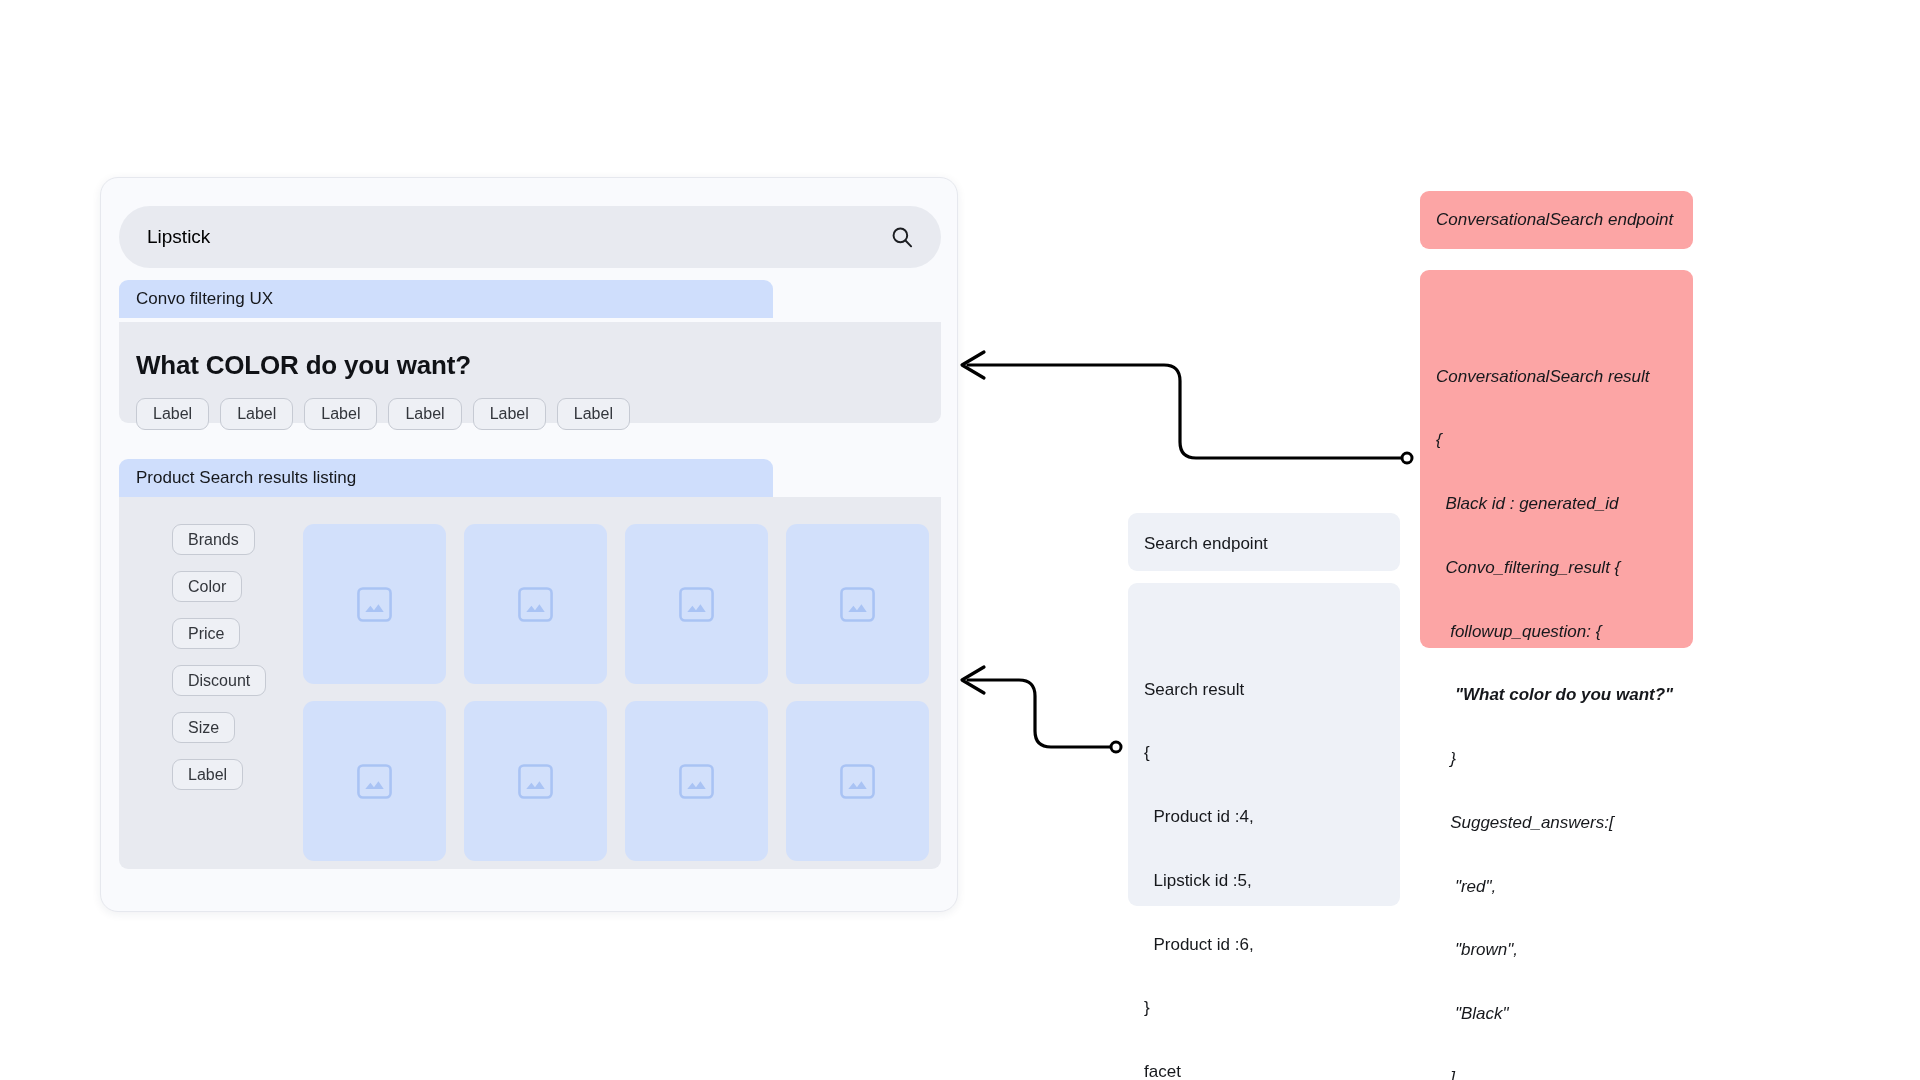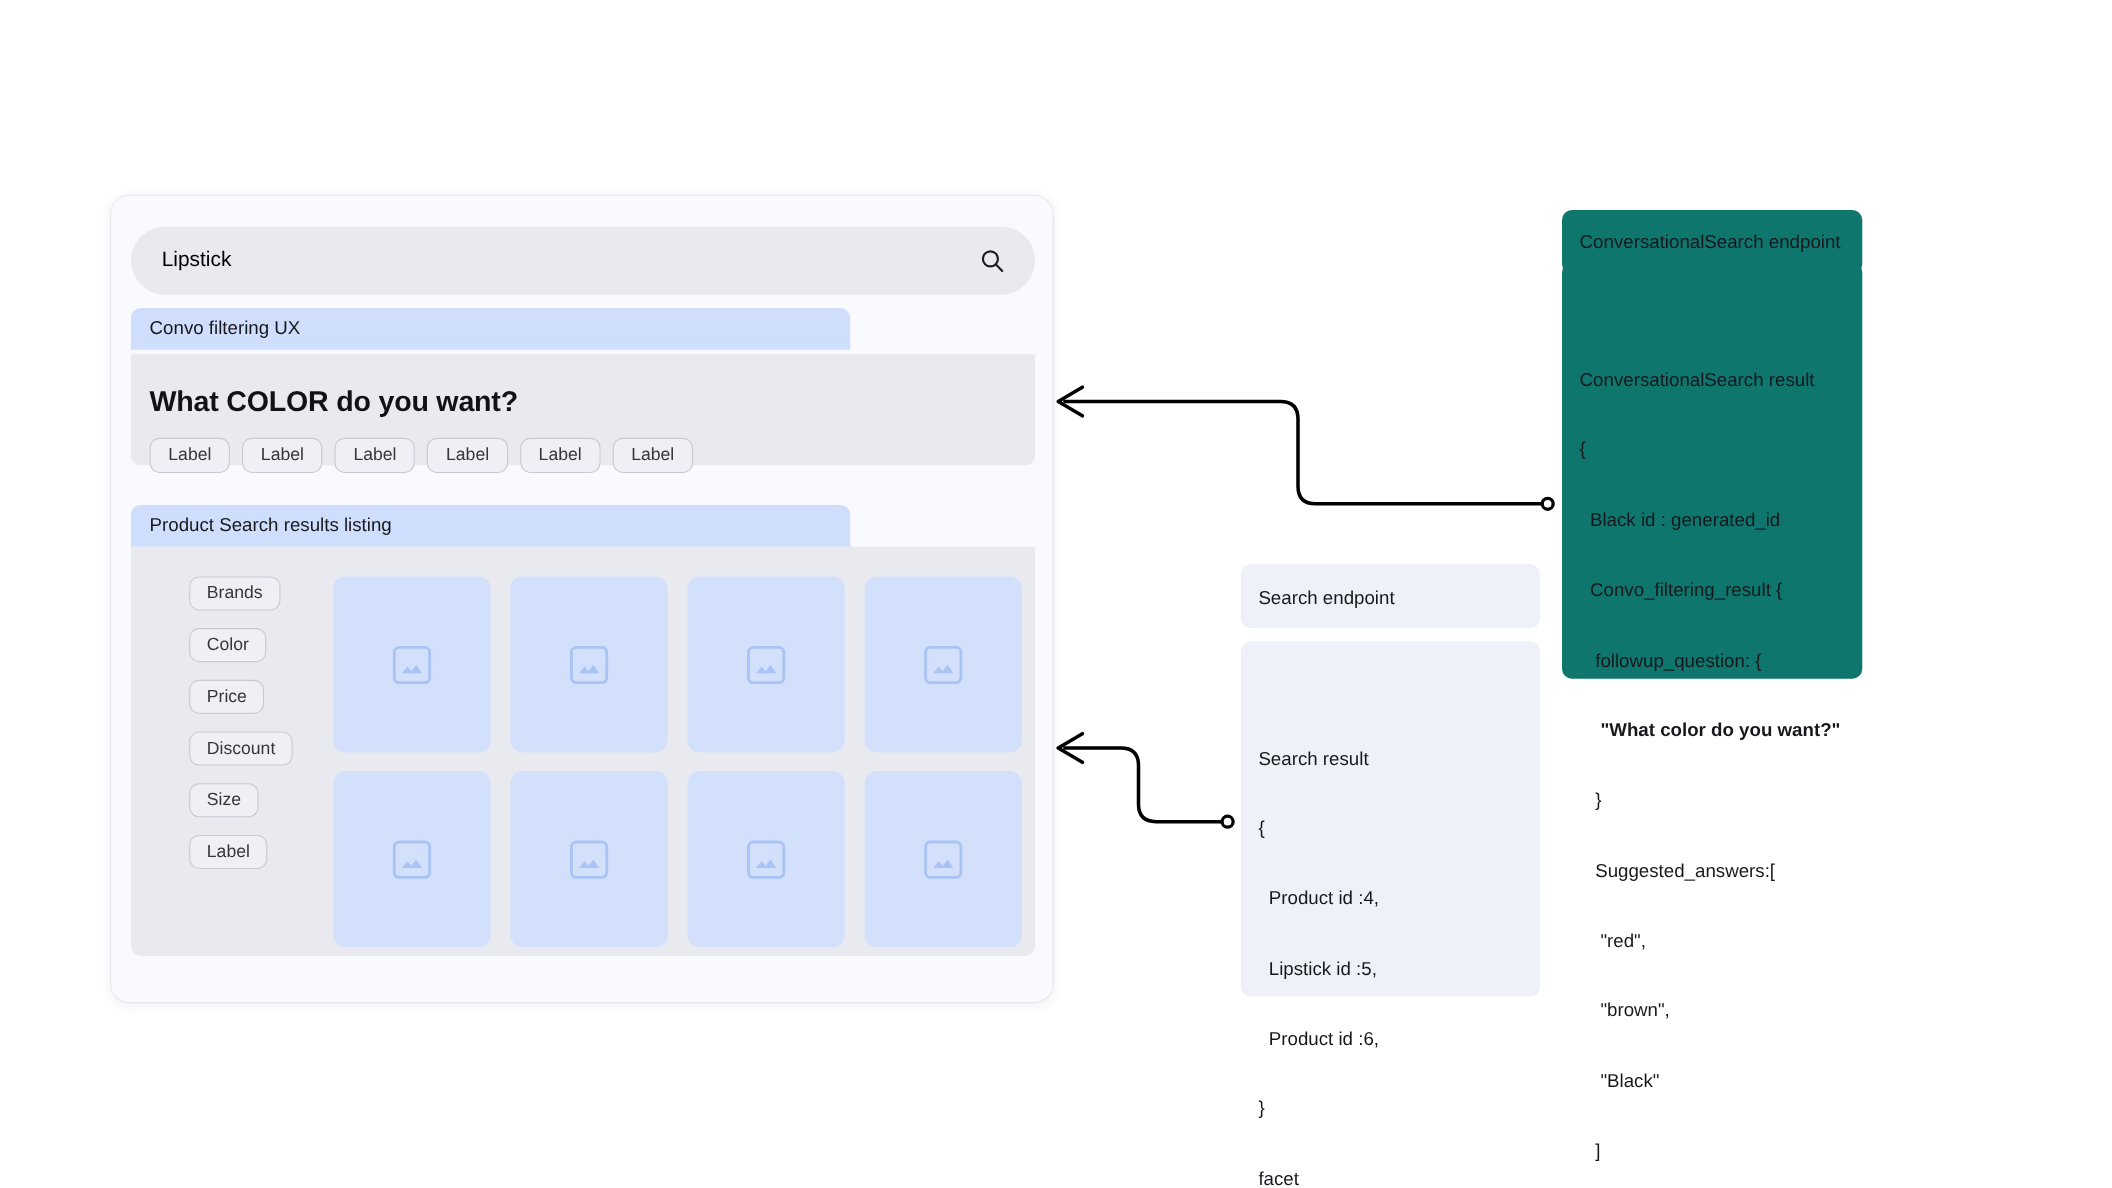--- a/index.html
+++ b/index.html
@@ -108,25 +108,25 @@
   
   .panel {
     position: absolute;
     border-radius: 9px;
     padding: 17px 16px;
     font-size: 17px;
     color: #16181c;
     line-height: 1.17;
     white-space: pre;
   }
-  .panel.green { background: #0f766e; }
+  .panel.green { background: #fca5a5; font-style: italic; }
   .panel.grey  { background: #eef1f7; }
 
   .cs-endpoint { left: 1420px; top: 191px; width: 273px; height: 58px; display:flex; align-items:center; }
-  .cs-result   { left: 1420px; top: 239px; width: 273px; height: 378px; }
+  .cs-result   { left: 1420px; top: 270px; width: 273px; height: 378px; }
   .s-endpoint  { left: 1128px; top: 513px; width: 272px; height: 58px; display:flex; align-items:flex-end; }
   .s-result    { left: 1128px; top: 583px; width: 272px; height: 323px; }
 
   .code { display: block; }
   .code .ln { display: block; height: 24px; }
   .bold { font-weight: bold; }
 
   
   .connectors { position: absolute; left: 0; top: 0; width: 1920px; height: 1080px; pointer-events: none; }
 </style>

